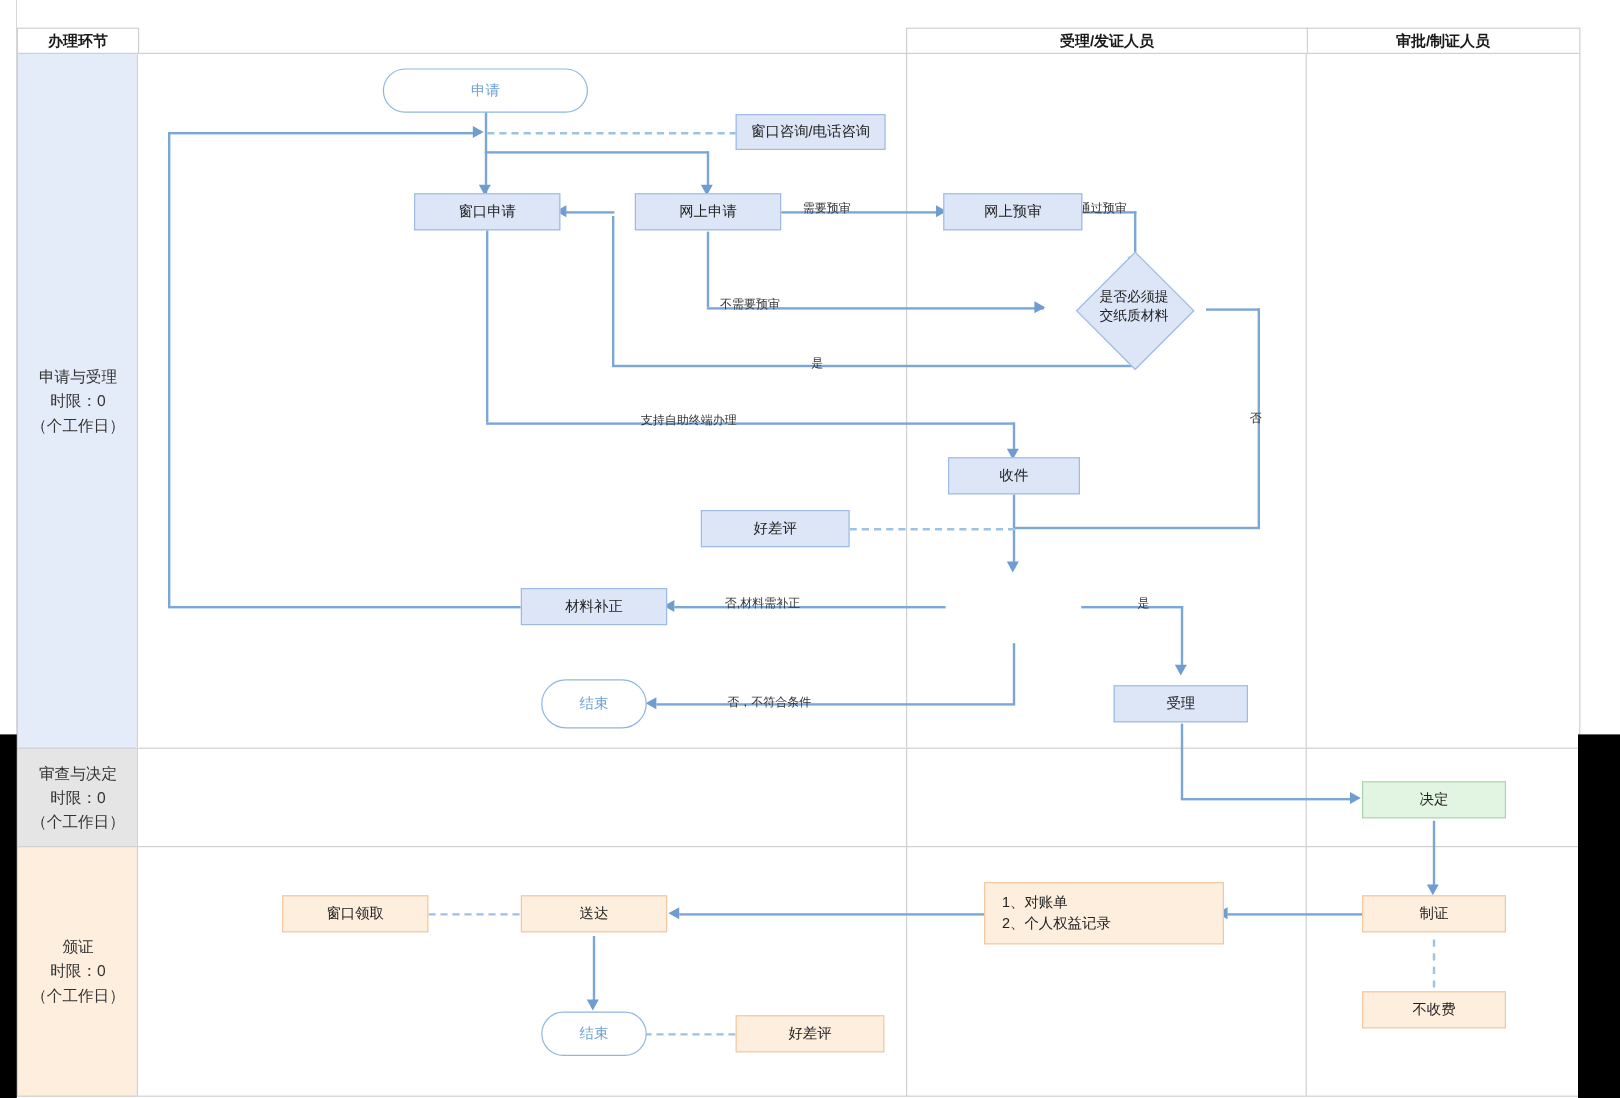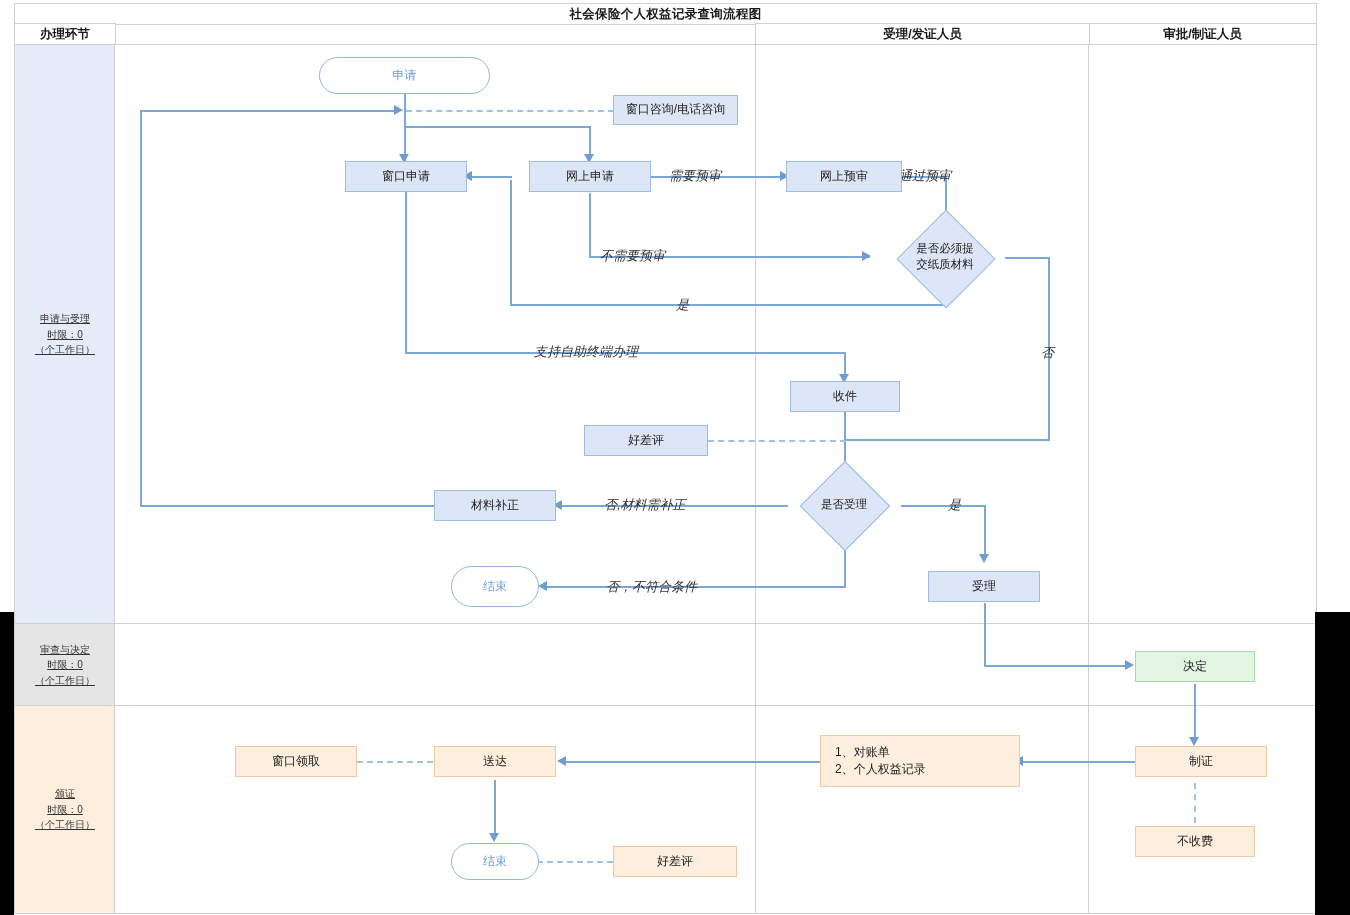--- a/index.html
+++ b/index.html
@@ -16,21 +16,21 @@
   }
   .hdr-cell{
     position:absolute;height:21px;border:1px solid #d0d0d0;background:#fff;
     display:flex;align-items:center;justify-content:center;
     font-size:12.5px;font-weight:bold;color:#1a1a1a;
   }
   .stage-cell{
     position:absolute;left:14px;width:100px;
     border:1px solid #d0d0d0;
     display:flex;align-items:center;justify-content:center;text-align:center;
-    font-size:10px;color:#333;line-height:1.55;white-space:pre-line;text-decoration:underline;
+    font-size:13px;color:#333;line-height:1.55;white-space:pre-line;
   }
   .lane-cell{position:absolute;border:1px solid #d0d0d0;background:#fff;}
 
   
   .node{
     position:absolute;box-sizing:border-box;
     display:flex;align-items:center;justify-content:center;text-align:center;
     font-size:12px;line-height:1.45;z-index:6;white-space:pre-line;
   }
   .n-blue{background:#dce6f7;border:1px solid #9dbbe3;color:#222;}
@@ -55,32 +55,31 @@
   .ln{position:absolute;background:#7ba7d7;z-index:3;}
   .lnh{height:1.6px;}
   .lnv{width:1.6px;}
   .dash-h{position:absolute;height:0;border-top:2px dashed #9dc2e4;z-index:3;}
   .dash-v{position:absolute;width:0;border-left:2px dashed #9dc2e4;z-index:3;}
   .arrow{position:absolute;width:0;height:0;z-index:4;}
   .ar-down{border-left:5.5px solid transparent;border-right:5.5px solid transparent;border-top:9px solid #6f9dd1;}
   .ar-right{border-top:5.5px solid transparent;border-bottom:5.5px solid transparent;border-left:9px solid #6f9dd1;}
   .ar-left{border-top:5.5px solid transparent;border-bottom:5.5px solid transparent;border-right:9px solid #6f9dd1;}
   .elabel{
-    position:absolute;font-size:13px;color:#333;background:transparent;
-    z-index:5;white-space:nowrap;font-style:italic;
+    position:absolute;font-size:10px;color:#333;background:transparent;
+    z-index:5;white-space:nowrap;
   }
   .elabel.vert{writing-mode:vertical-rl;}
   .blk{position:absolute;background:#000;z-index:20;}
 </style>
 </head>
 <body>
 
 <div id="root">
 
-  <div class="title-bar">社会保险个人权益记录查询流程图</div>
 
   <div class="hdr-cell" style="left:14px;top:23px;width:100px;">办理环节</div>
   <div class="hdr-cell" style="left:1088px;top:23px;width:227px;">审批/制证人员</div>
   <div class="hdr-cell" style="left:755px;top:23px;width:333px;">受理/发证人员</div>
 
   <div class="stage-cell" style="top:44px;height:579px;background:#e5ecf9;">申请与受理
 时限：0
 （个工作日）</div>
   <div class="stage-cell" style="top:623px;height:82px;background:#e5e5e5;">审查与决定
 时限：0
@@ -204,34 +203,30 @@
   <div class="diamond" style="left:884px;top:219px;width:122px;height:76px;">
     <div class="dshape" style="left:27px;top:5px;width:68px;height:68px;"></div>
     <div class="dtext">是否必须提
 交纸质材料</div>
   </div>
 
   <div class="node n-blue" style="left:790px;top:381px;width:110px;height:31px;">收件</div>
 
   <div class="node n-blue" style="left:584px;top:425px;width:124px;height:31px;">好差评</div>
 
-  <div class="diamond" style="left:785px;top:474px;width:118px;height:62px;">
-    <div class="dshape" style="left:28px;top:0px;width:62px;height:62px;"></div>
-    <div class="dtext">是否受理</div>
-  </div>
 
   <div class="node n-blue" style="left:434px;top:490px;width:122px;height:31px;">材料补正</div>
 
   <div class="node n-term" style="left:451px;top:566px;width:88px;height:41px;">结束</div>
 
   <div class="node n-blue" style="left:928px;top:571px;width:112px;height:31px;">受理</div>
 
   <div class="node n-green" style="left:1135px;top:651px;width:120px;height:31px;">决定</div>
 
-  <div class="node n-peach" style="left:1135px;top:746px;width:132px;height:31px;">制证</div>
+  <div class="node n-peach" style="left:1135px;top:746px;width:120px;height:31px;">制证</div>
 
   <div class="node n-peach" style="left:1135px;top:826px;width:120px;height:31px;">不收费</div>
 
   <div class="node n-peach n-left" style="left:820px;top:735px;width:200px;height:52px;">1、对账单
 2、个人权益记录</div>
 
   <div class="node n-peach" style="left:434px;top:746px;width:122px;height:31px;">送达</div>
 
   <div class="node n-peach" style="left:235px;top:746px;width:122px;height:31px;">窗口领取</div>
 

